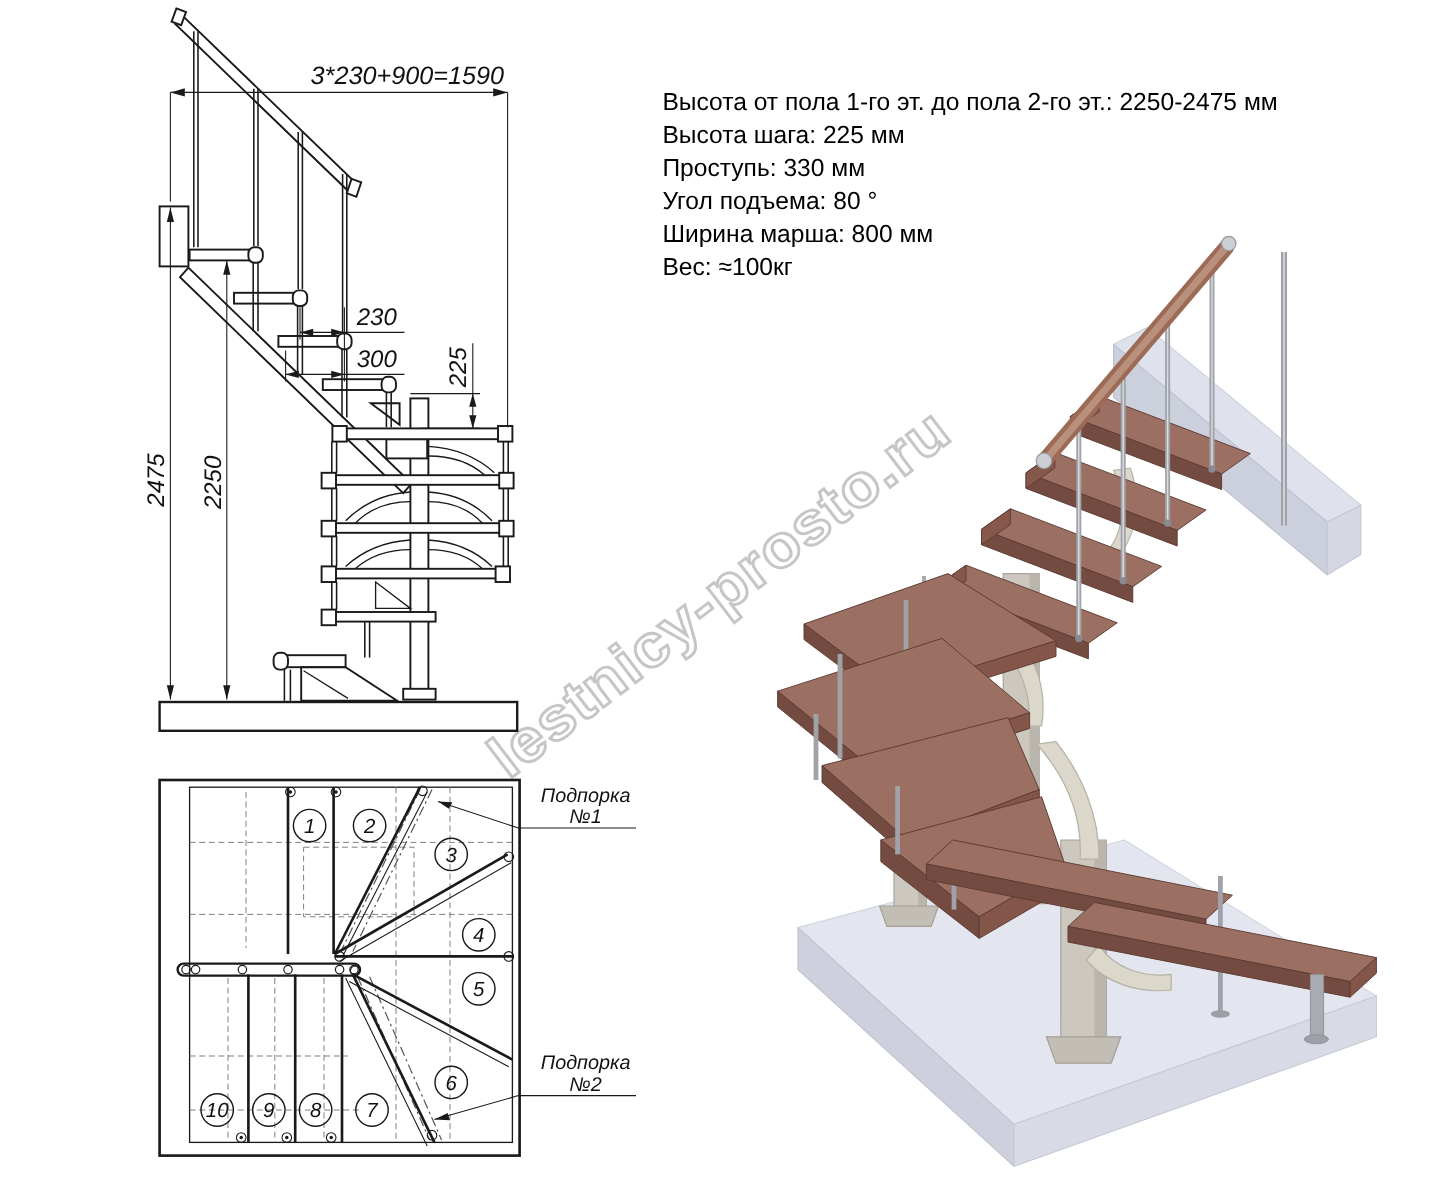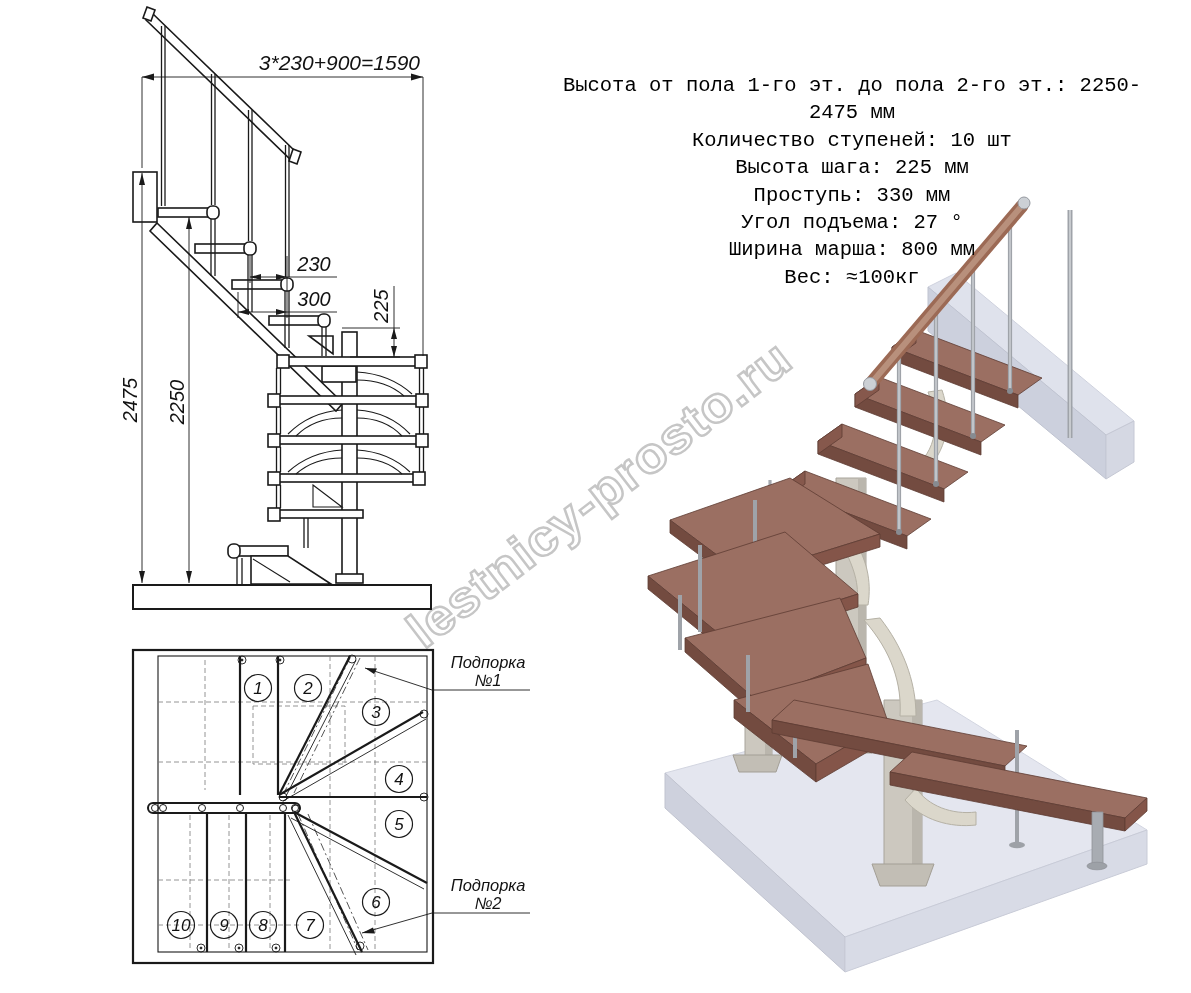--- a/index.html
+++ b/index.html
@@ -1,20 +1,20 @@
 <!DOCTYPE html>
 <html><head>
 <meta charset="utf-8">
 <style>
   html,body{margin:0;padding:0;background:#ffffff;}
   .canvas{position:relative;width:1191px;height:993px;background:#fff;overflow:hidden;
           font-family:"Liberation Sans", sans-serif;}
   .canvas svg{position:absolute;left:0;top:0;}
   .specs{position:absolute;left:552px;top:72px;width:600px;color:#000;
-         font-size:20.5px;line-height:27.4px;font-family:Liberation Mono, monospace;text-align:center;}
+         font-size:20.5px;line-height:27.4px;font-family:Liberation Sans, sans-serif;}
   .cad-text{font-family:"Liberation Sans",sans-serif;font-style:italic;fill:#111;}
   .dim-big{font-size:21px;}
   .dim-side{font-size:20px;}
   .plan-num{font-size:17px;}
   .pod-label{font-size:16.5px;}
   .wm{font-family:"Liberation Sans",sans-serif;font-weight:bold;}
 </style>
 </head>
 <body>
 
@@ -447,20 +447,19 @@
       <line x1="872" y1="382" x2="1022" y2="206" stroke="#9c6a55" stroke-width="13" stroke-linecap="round"></line>
       <line x1="874" y1="380" x2="1020" y2="208" stroke="#b8907c" stroke-width="6" stroke-linecap="round"></line>
       <circle cx="1024" cy="203" r="6" fill="#ccd0d5" stroke="#9599a0" stroke-width="1"></circle>
       <circle cx="870" cy="384" r="6.5" fill="#ccd0d5" stroke="#9599a0" stroke-width="1"></circle>
     </g>
   </g>
 </svg>
 
   <div class="specs">
     <div class="spec-line">Высота от пола 1-го эт. до пола 2-го эт.: 2250-2475 мм</div>
-    <div class="spec-line">Количество ступеней: 10 шт</div>
     <div class="spec-line">Высота шага: 225 мм</div>
     <div class="spec-line">Проступь: 330 мм</div>
-    <div class="spec-line">Угол подъема: 27 °</div>
+    <div class="spec-line">Угол подъема: 80 °</div>
     <div class="spec-line">Ширина марша: 800 мм</div>
     <div class="spec-line">Вес: ≈100кг</div>
   </div>
 </div>
 
 </body></html>

